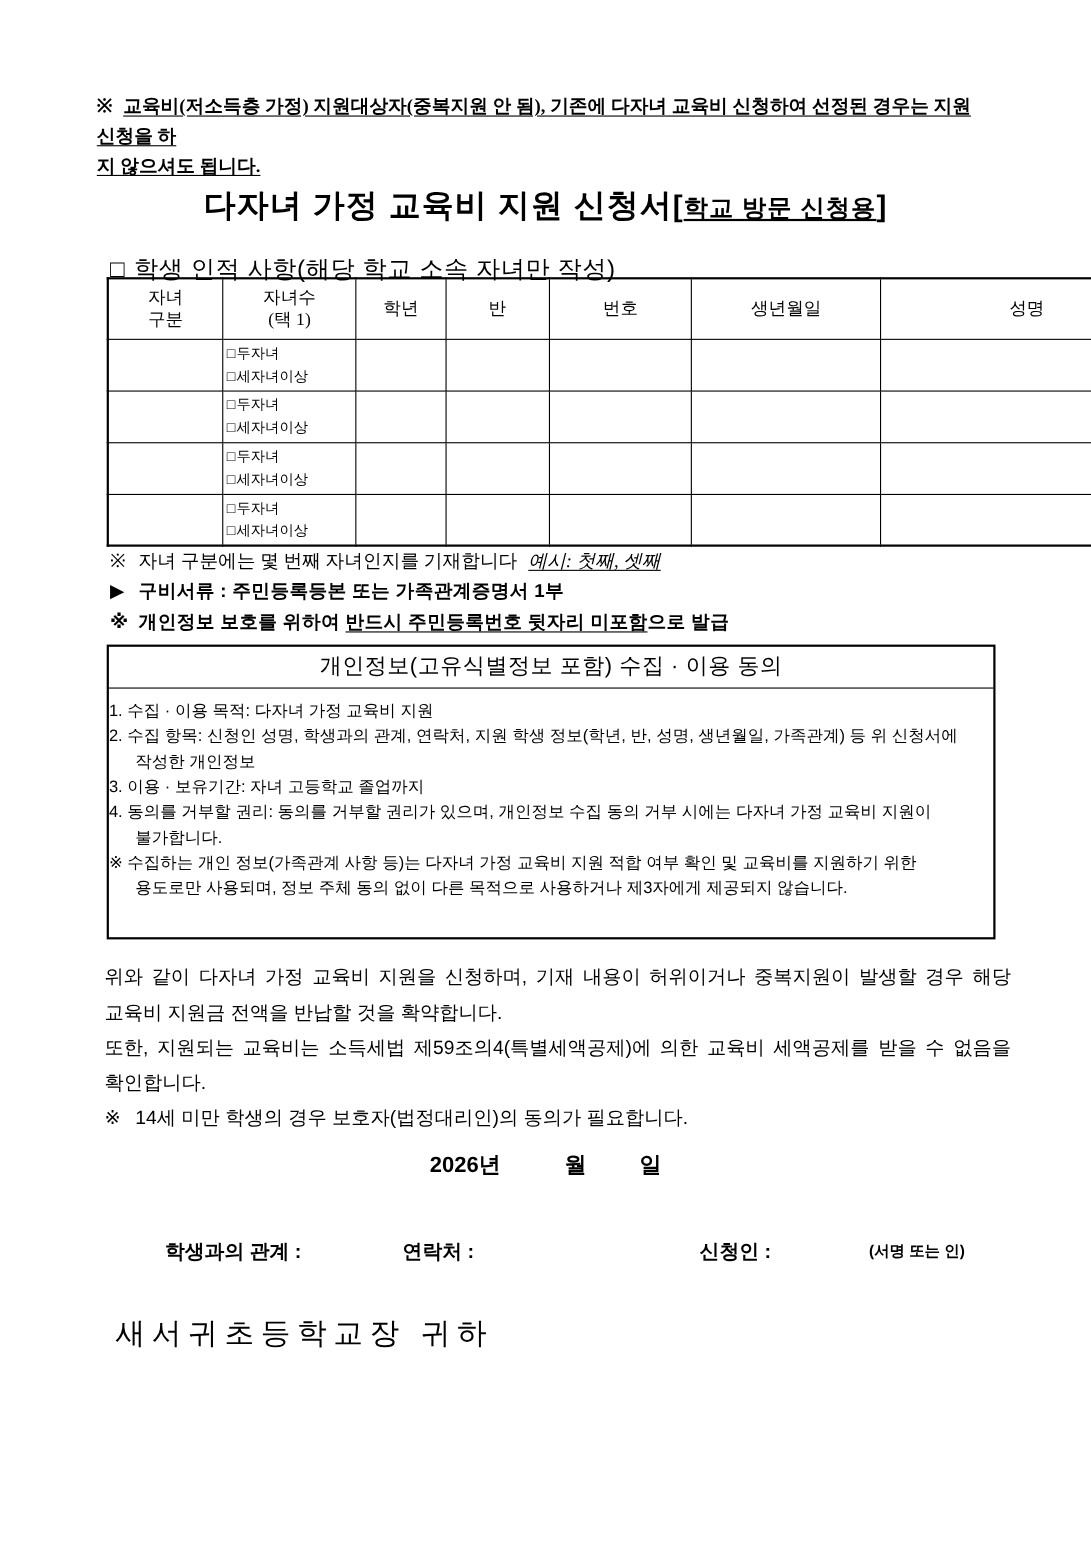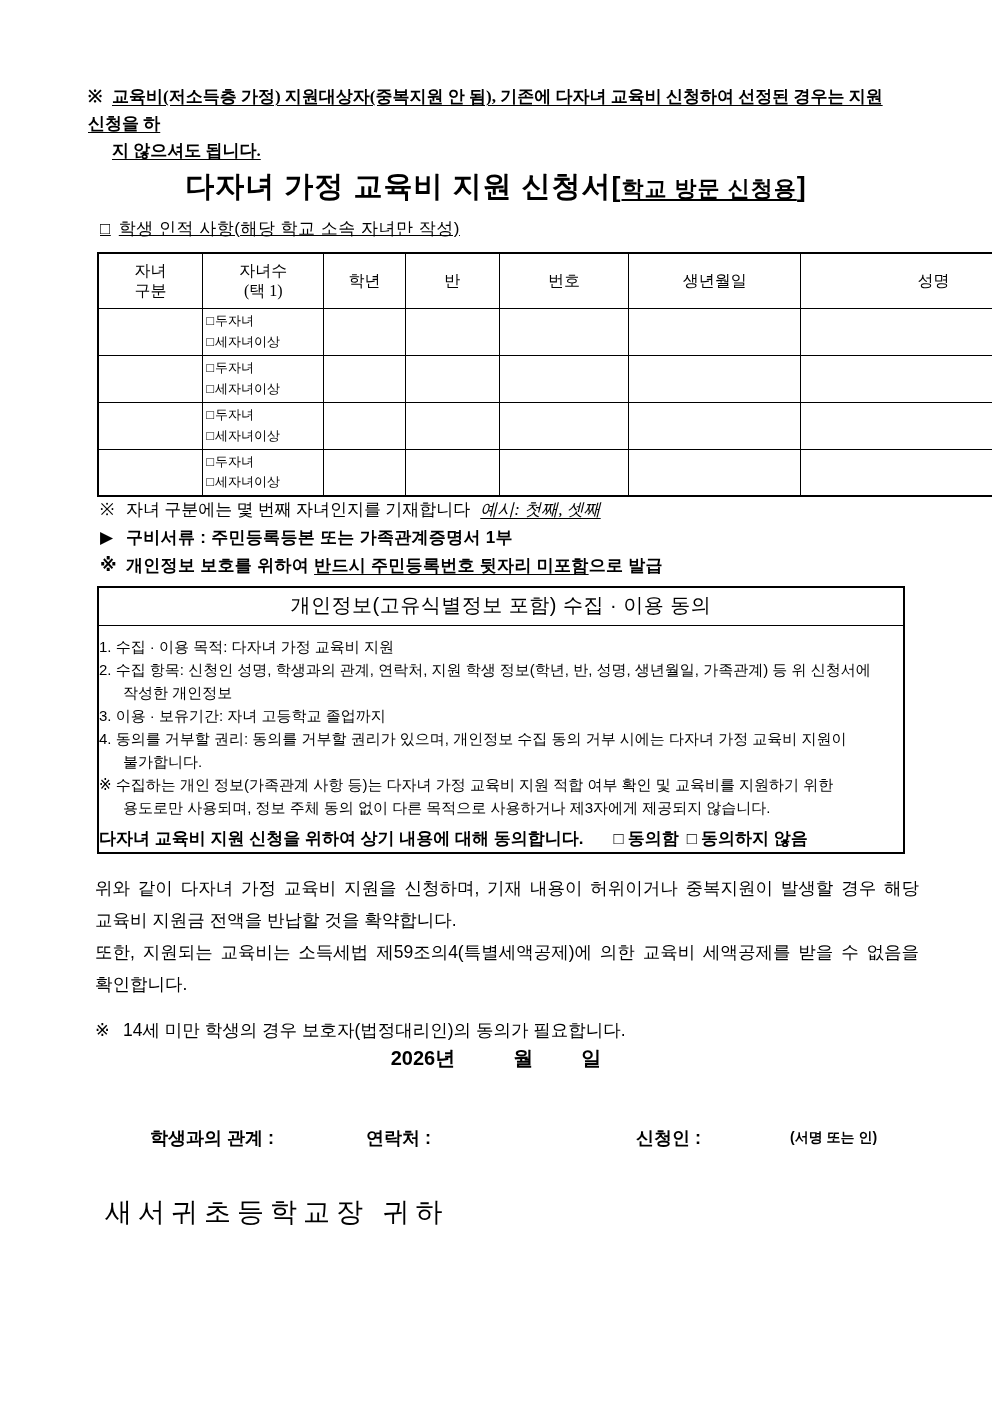--- a/index.html
+++ b/index.html
@@ -15,36 +15,36 @@
   }
   
   .notice {
     position:absolute; top:83px; left:88px; width:822px;
     font-family:"Liberation Serif","DejaVu Serif",serif;
     font-weight:bold; font-size:17px; line-height:27px;
     word-break:keep-all;
   }
   .notice .marker { display:inline-block; width:24px; }
   .notice .u { text-decoration:underline; text-underline-offset:3px; }
-  .notice .line2 { display:block; margin-left:24px; }
+  .notice .line2 { display:block; }
   
   .title {
     position:absolute; top:167px; left:0; width:100%;
     text-align:center; font-weight:bold; font-size:29px; letter-spacing:1px;
     white-space:nowrap;
   }
   .title .bracket { font-weight:900; font-size:27px; }
   .title .bracket-text {
     font-family:Liberation Sans, sans-serif;
     font-size:22px; text-decoration:underline; text-underline-offset:3px;
   }
   
   .student-heading {
-    position:absolute; top:217px; left:100px;
-    font-size:17px; letter-spacing:0.5px; white-space:nowrap;text-decoration:underline;
+    position:absolute; top:230px; left:100px;
+    font-size:22px; letter-spacing:0.5px; white-space:nowrap;
   }
   .student-heading .sq { margin-right:8px; }
   
   .stu-table {
     position:absolute; top:252px; left:97px; width:971px;
     border-collapse:collapse; table-layout:fixed;
     border:2px solid #000;
   }
   .stu-table th, .stu-table td { border:1px solid #000; }
   .stu-table thead th {
@@ -93,21 +93,21 @@
     margin-top:5px; white-space:nowrap;
   }
   .consent-agreement .gap { display:inline-block; width:22px; }
   .consent-agreement .sq { margin:0 4px 0 8px; font-weight:normal; }
   
   .declaration {
     position:absolute; top:872px; left:95px; width:824px;
     font-size:17.5px; line-height:32px; word-break:keep-all;
   }
   .declaration p { text-align:justify; }
-  .declaration p.no-just { text-align:left;margin-top:14px; }
+  .declaration p.no-just { text-align:left; }
   .declaration .marker { display:inline-block; width:28px; }
   
   .date-line {
     position:absolute; top:1045px; left:0; width:100%;
     text-align:center; font-weight:bold; font-size:20px; white-space:nowrap;
   }
   .date-line .m { margin-left:58px; }
   .date-line .d { margin-left:48px; }
   
   .signature-row {
@@ -245,23 +245,20 @@
   </div>
 
   <div class="consent-box">
     <div class="consent-title">개인정보(고유식별정보 포함) 수집 · 이용 동의</div>
     <div class="consent-body">
       <p class="consent-item">1. 수집 · 이용 목적: 다자녀 가정 교육비 지원</p>
       <p class="consent-item">2. 수집 항목: 신청인 성명, 학생과의 관계, 연락처, 지원 학생 정보(학년, 반, 성명, 생년월일, 가족관계) 등 위 신청서에 작성한 개인정보</p>
       <p class="consent-item">3. 이용 · 보유기간: 자녀 고등학교 졸업까지</p>
       <p class="consent-item">4. 동의를 거부할 권리: 동의를 거부할 권리가 있으며, 개인정보 수집 동의 거부 시에는 다자녀 가정 교육비 지원이 불가합니다.</p>
       <p class="consent-item">※ 수집하는 개인 정보(가족관계 사항 등)는 다자녀 가정 교육비 지원 적합 여부 확인 및 교육비를 지원하기 위한 용도로만 사용되며, 정보 주체 동의 없이 다른 목적으로 사용하거나 제3자에게 제공되지 않습니다.</p>
-      <div class="consent-agreement">
-        <span>다자녀 교육비 지원 신청을 위하여 상기 내용에 대해 동의합니다.</span><span class="gap"></span><span class="sq">□</span><span>동의함</span><span class="sq">□</span><span>동의하지 않음</span>
-      </div>
     </div>
   </div>
 
   <div class="declaration">
     <p>위와 같이 다자녀 가정 교육비 지원을 신청하며, 기재 내용이 허위이거나 중복지원이 발생할 경우 해당 교육비 지원금 전액을 반납할 것을 확약합니다.</p>
     <p>또한, 지원되는 교육비는 소득세법 제59조의4(특별세액공제)에 의한 교육비 세액공제를 받을 수 없음을 확인합니다.</p>
     <p class="no-just">
       <span class="marker">※</span><span>14세 미만 학생의 경우 보호자(법정대리인)의 동의가 필요합니다.</span>
     </p>
   </div>

